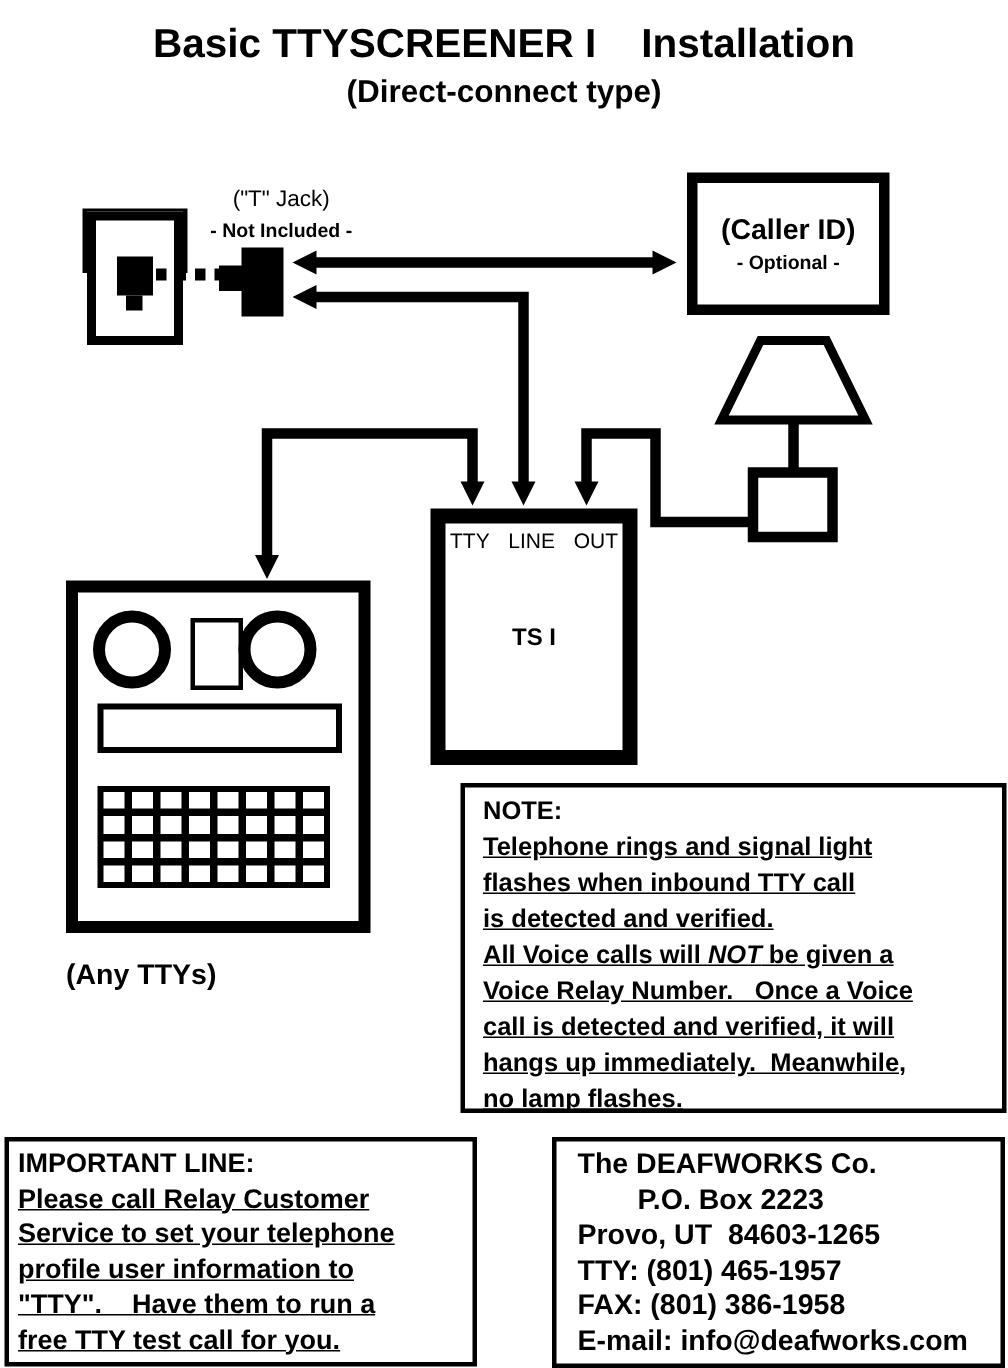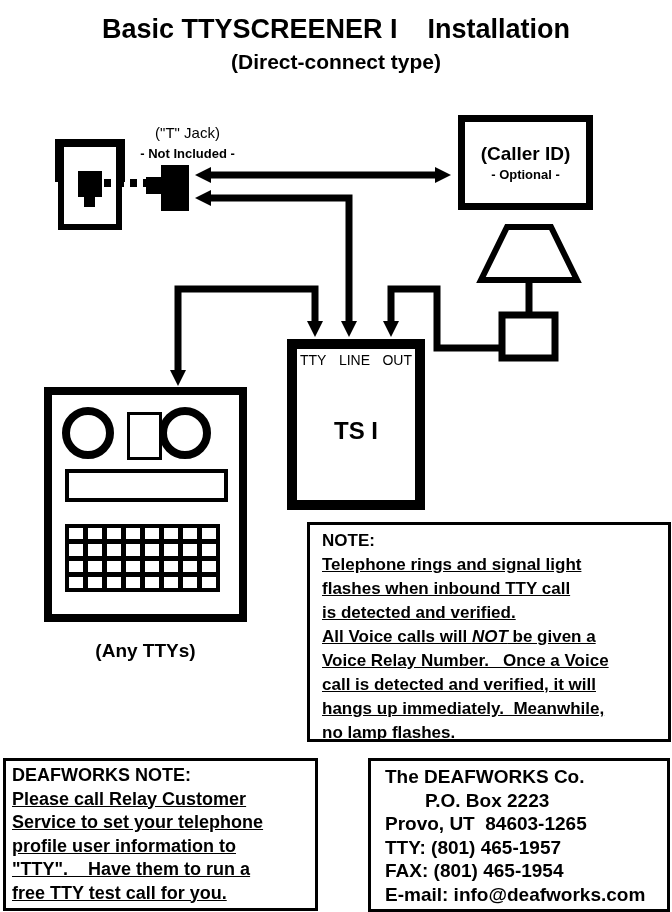--- a/index.html
+++ b/index.html
@@ -20,32 +20,32 @@
   .tjack-name{left:125px;top:124px;width:125px;text-align:center;font-size:15px;}
   .tjack-note{left:120px;top:146px;width:135px;text-align:center;font-size:13px;font-weight:bold;}
 
   .caller-id{left:458px;top:115px;width:121px;height:81px;border:7px solid #000;background:#fff;
     display:flex;flex-direction:column;align-items:center;justify-content:center;}
   .caller-id .main{font-size:19px;font-weight:bold;}
   .caller-id .sub{font-size:13px;font-weight:bold;margin-top:2px;}
 
   .tsi-box{left:287px;top:339px;width:118px;height:151px;border:10px solid #000;background:#fff;}
   .tsi-ports{position:absolute;left:3px;top:3px;width:112px;display:flex;justify-content:space-between;font-size:14px;}
-  .tsi-label{position:absolute;left:0;top:68px;width:100%;text-align:center;font-size:24px;font-weight:bold;}
+  .tsi-label{position:absolute;left:0;top:68px;width:100%;text-align:center;font-size:16px;font-weight:bold;}
 
   .tty-device{left:44px;top:387px;width:187px;height:219px;border:8px solid #000;background:#fff;}
   .tty-cup{position:absolute;width:36px;height:36px;border:8px solid #000;border-radius:50%;background:#fff;top:12px;}
   .cup-left{left:10px;}
   .cup-right{left:107px;}
   .tty-card{position:absolute;left:75px;top:17px;width:29px;height:42px;border:3px solid #000;background:#fff;}
   .tty-display{position:absolute;left:13px;top:74px;width:155px;height:25px;border:4px solid #000;background:#fff;}
   .tty-keyboard{position:absolute;left:13px;top:129px;width:155px;height:68px;background:#000;
     display:grid;grid-template-columns:repeat(8,1fr);grid-template-rows:repeat(4,1fr);gap:5px;padding:4px;box-sizing:border-box;}
   .tty-keyboard .key{background:#fff;}
-  .any-ttys{left:44px;top:640px;width:203px;text-align:center;font-size:19px;font-weight:bold;}
+  .any-ttys{left:44px;top:640px;width:203px;font-size:19px;font-weight:bold;}
 
   .note-box{left:307px;top:522px;width:340px;height:206px;border:3px solid #000;background:#fff;
     padding:4px 6px 4px 12px;font-size:17px;font-weight:bold;line-height:24px;}
   .note-body em{font-style:italic;}
 
   .imp-box{left:3px;top:758px;width:300px;height:141px;border:3px solid #000;background:#fff;
     padding:3px 3px 3px 6px;font-size:18px;font-weight:bold;line-height:23.5px;}
 
   .contact-box{left:368px;top:758px;width:288px;height:141px;border:3px solid #000;background:#fff;
     padding:4px 2px 3px 6px;font-size:19px;font-weight:bold;line-height:23.5px;}
@@ -131,34 +131,34 @@
 flashes when inbound TTY call
 is detected and verified.
 All Voice calls will </span><em>NOT</em><span> be given a
 Voice Relay Number.   Once a Voice
 call is detected and verified, it will
 hangs up immediately.  Meanwhile,
 no lamp flashes.</span></div>
   </div>
 
   <div class="abs imp-box">
-    <div>DEAFWORKS NOTE:</div>
+    <div>IMPORTANT LINE:</div>
     <div class="pre">Please call Relay Customer
 Service to set your telephone
 profile user information to
 "TTY".    Have them to run a
 free TTY test call for you.</div>
   </div>
 
   <div class="abs contact-box">
     <div class="contact-line">The DEAFWORKS Co.</div>
     <div class="contact-line">P.O. Box 2223</div>
     <div class="contact-line">Provo, UT  84603-1265</div>
     <div class="contact-line">TTY: (801) 465-1957</div>
-    <div class="contact-line">FAX: (801) 465-1954</div>
+    <div class="contact-line">FAX: (801) 386-1958</div>
     <div class="contact-line">E-mail: info@deafworks.com</div>
   </div>
 
   <svg class="wires" width="672" height="912" viewBox="0 0 672 912">
     <g stroke="#000" stroke-width="7" fill="none">
       <path d="M208,175 H436"></path>
       <path d="M208,198 H349 V324"></path>
       <path d="M315,324 V289 H178 V374"></path>
       <path d="M391,324 V289 H437 V348 H499"></path>
     </g>

